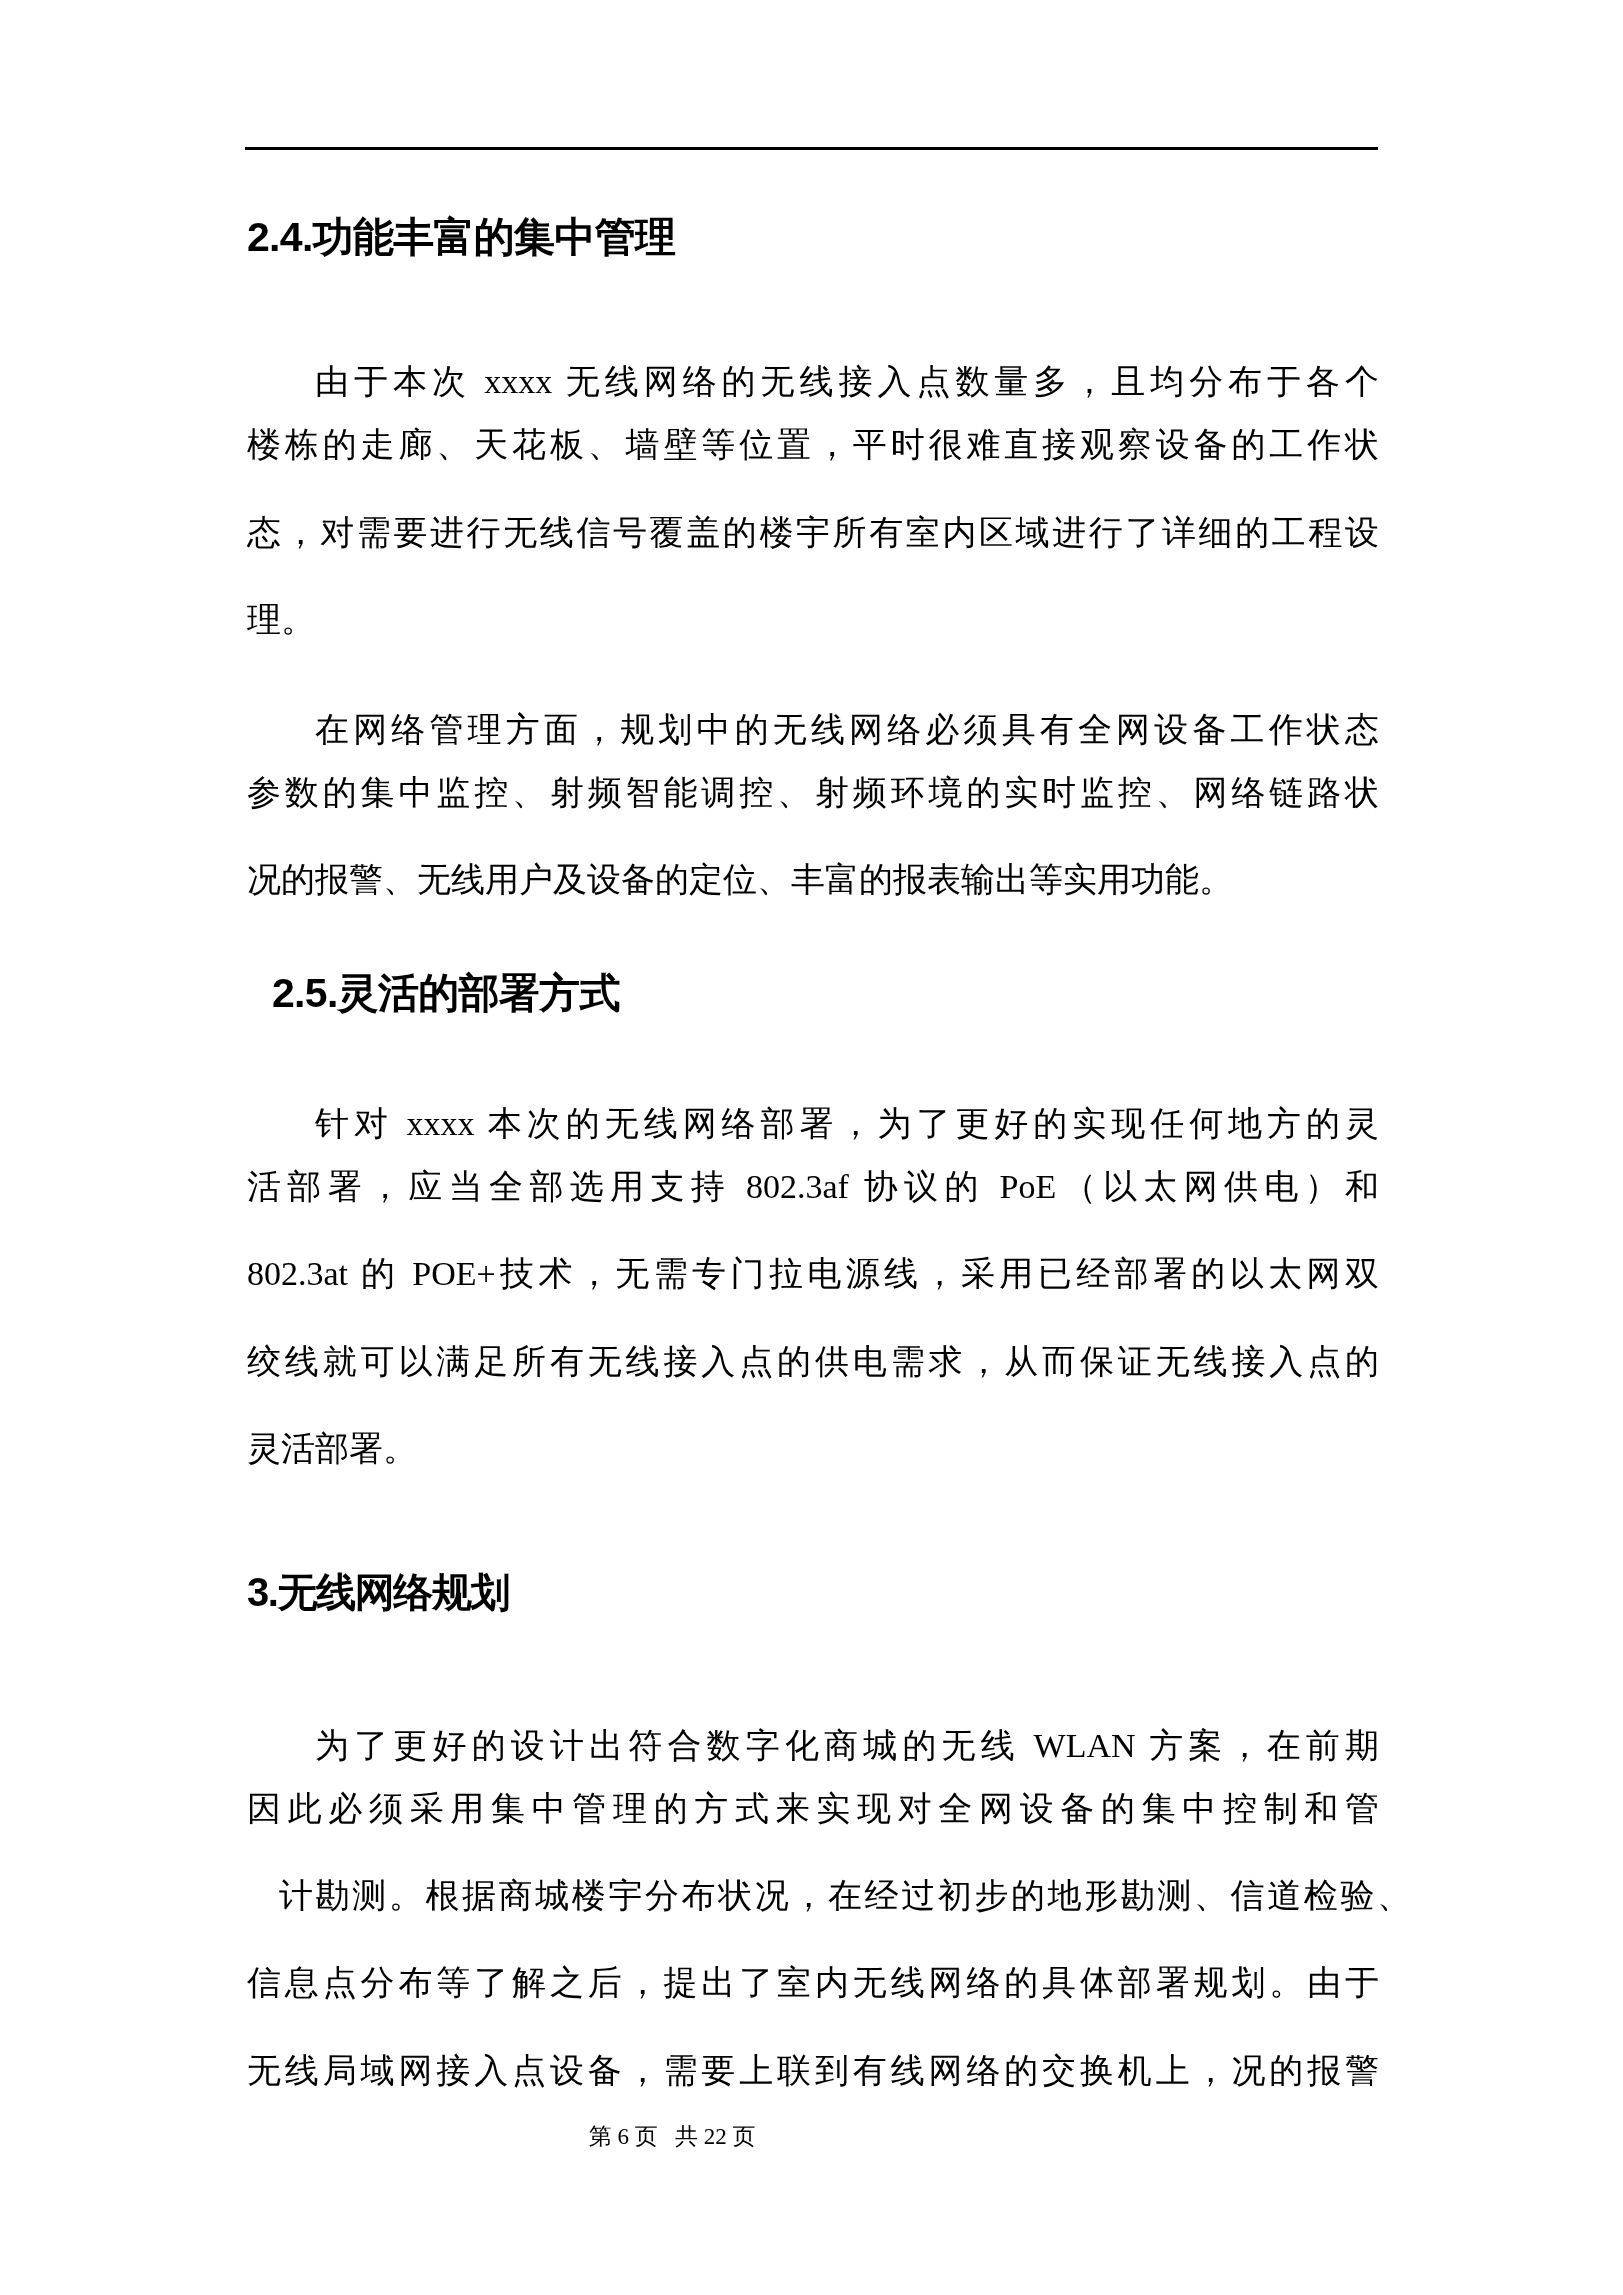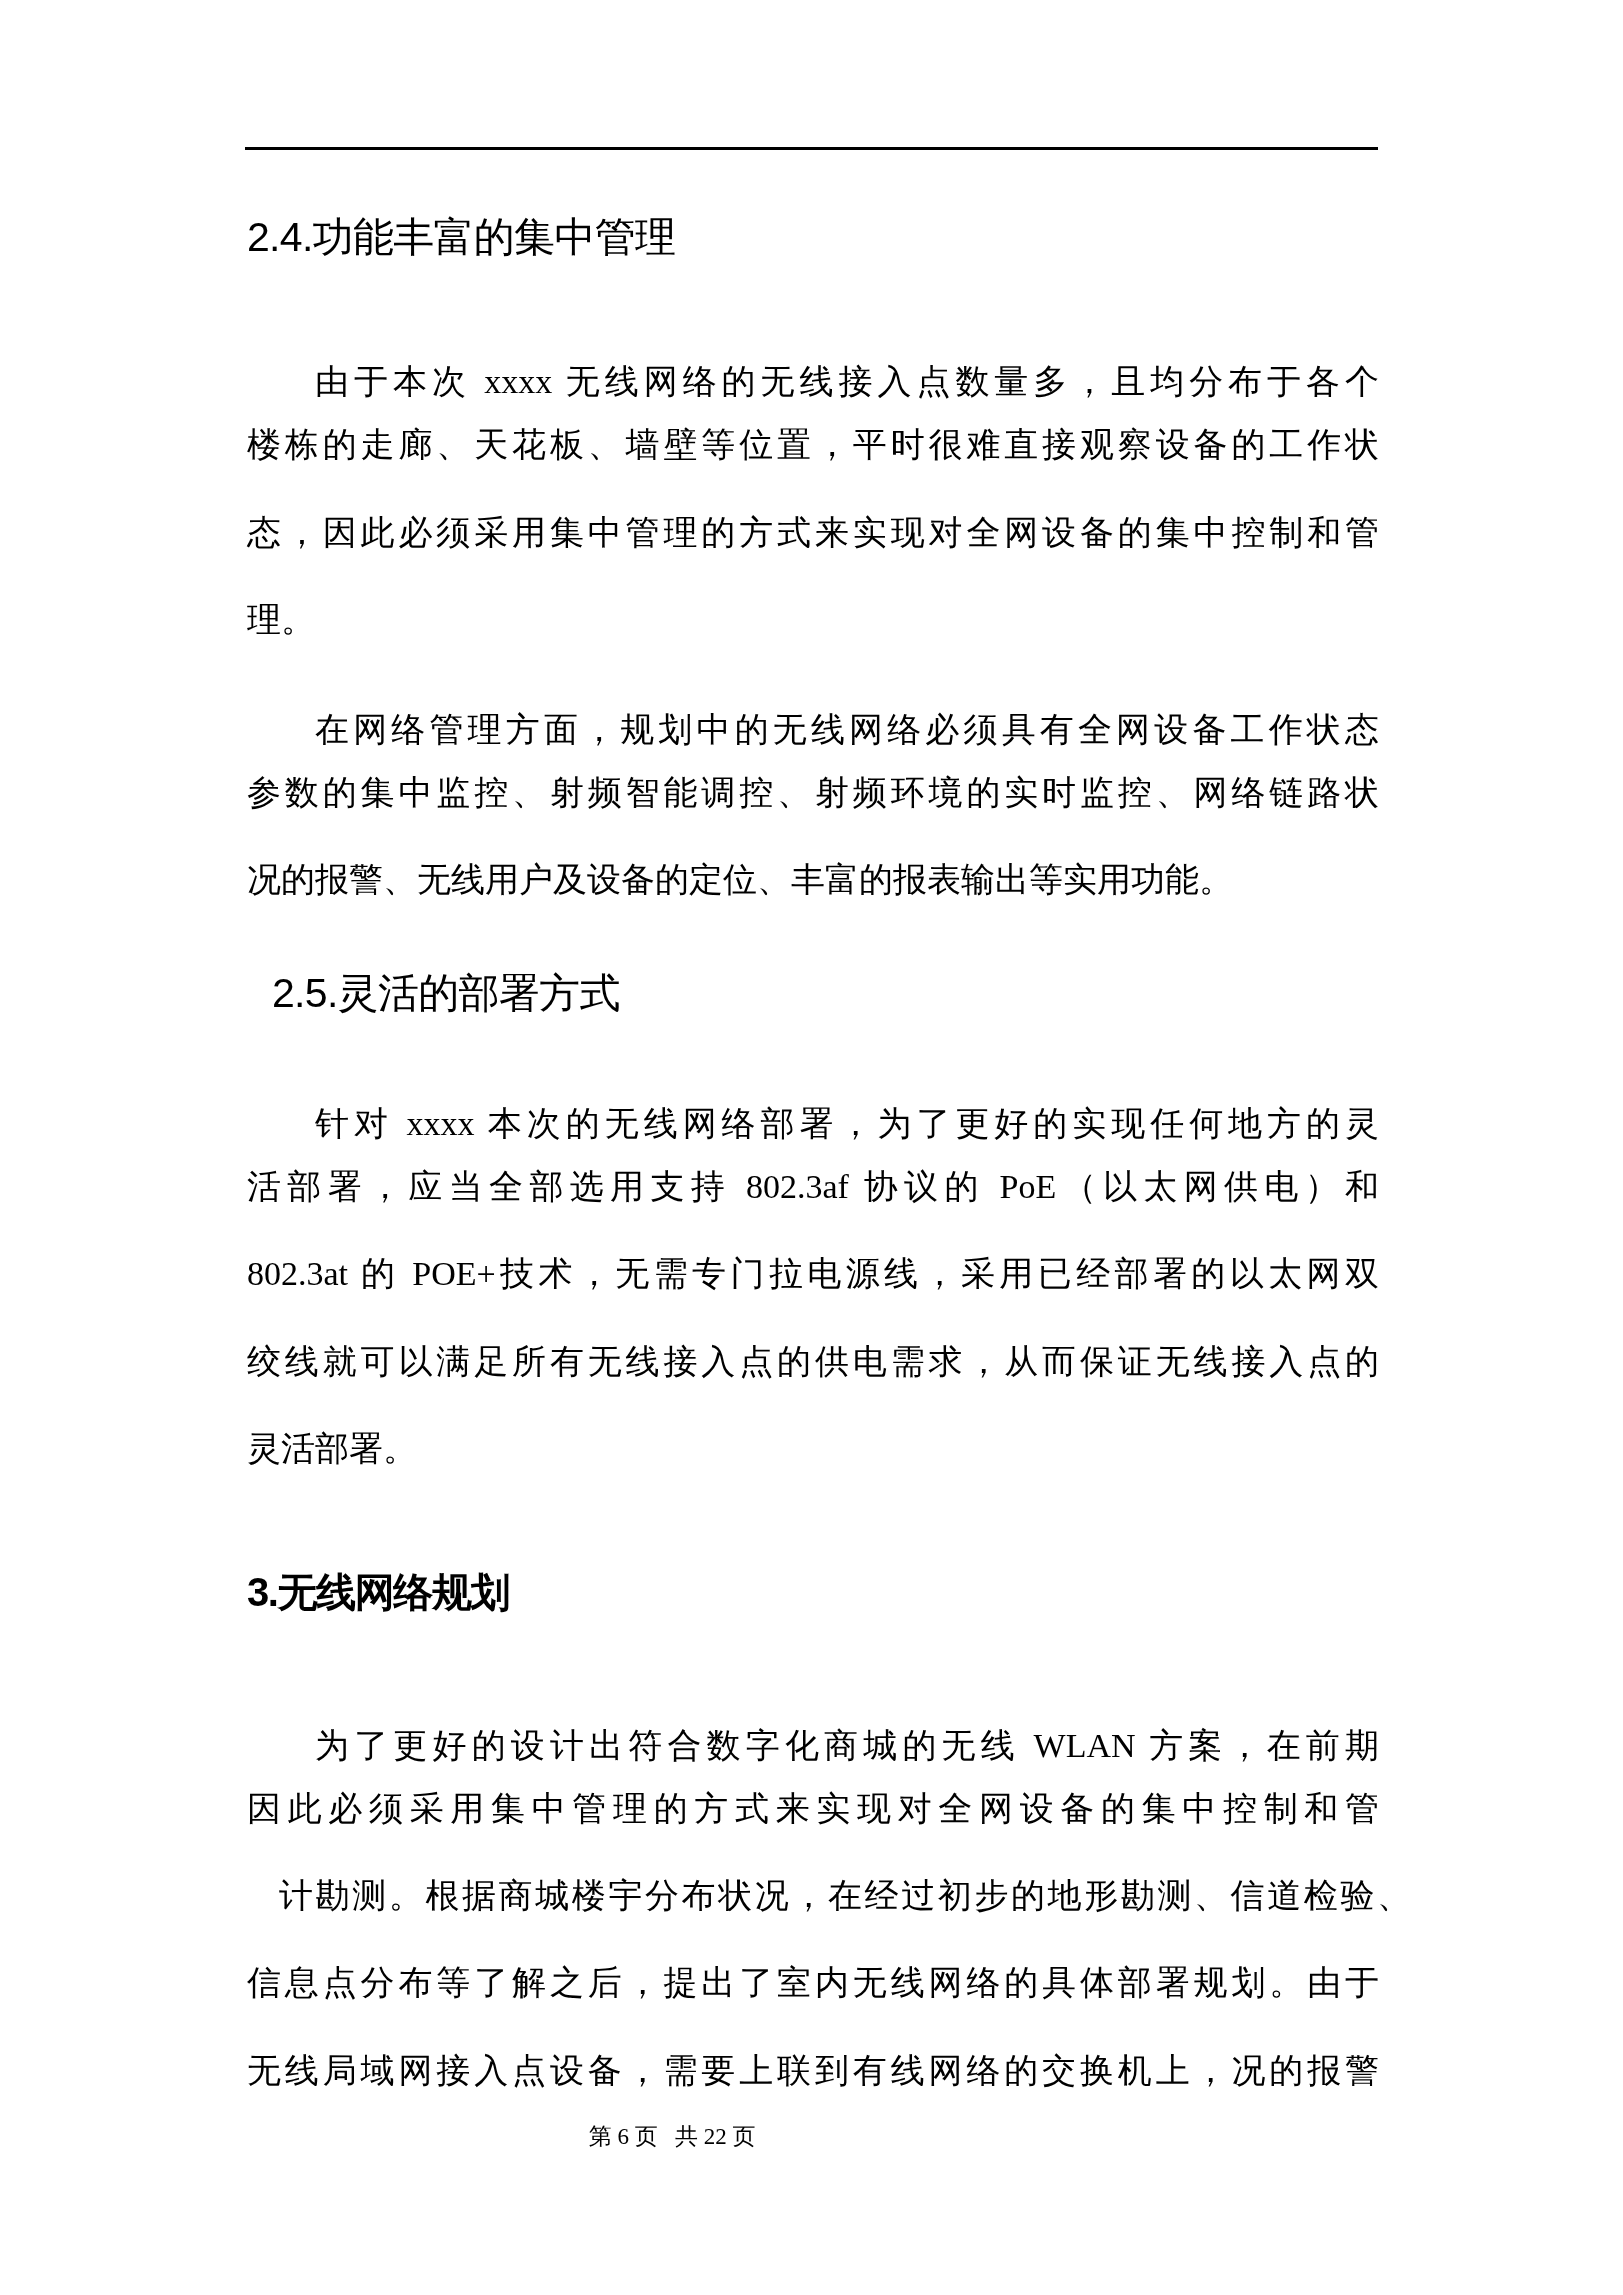--- a/index.html
+++ b/index.html
@@ -25,21 +25,21 @@
   .content {
     position: absolute;
     left: 247px;
     top: 0;
     width: 1132px;
   }
   .h2 {
     position: absolute;
     left: 0;
     font-family: "Liberation Sans", "DejaVu Sans", sans-serif;
-    font-weight: normal;
+    font-weight: bold;
     font-size: 41px;
     line-height: 48px;
     white-space: nowrap;
     letter-spacing: -0.7px;
   }
   .h1 {
     position: absolute;
     left: 0;
     font-family: Liberation Sans, sans-serif;
     font-weight: bold;
@@ -83,21 +83,21 @@
 <body>
 
 <div class="header-rule"></div>
 
 <div class="content">
 
   <div class="h2" style="top:213px;">2.4.功能丰富的集中管理</div>
 
   <div class="line indent" style="top:336px;">由于本次 xxxx 无线网络的无线接入点数量多，且均分布于各个</div>
   <div class="line" style="top:423px;">楼栋的走廊、天花板、墙壁等位置，平时很难直接观察设备的工作状</div>
-  <div class="line" style="top:511px;">态，因此必须采用集中管理的方式来实现对全网设备的集中控制和管</div>
+  <div class="line" style="top:511px;">态，对需要进行无线信号覆盖的楼宇所有室内区域进行了详细的工程设</div>
   <div class="line last" style="top:598px;">理。</div>
 
   <div class="line indent" style="top:684px;">在网络管理方面，规划中的无线网络必须具有全网设备工作状态</div>
   <div class="line" style="top:771px;">参数的集中监控、射频智能调控、射频环境的实时监控、网络链路状</div>
   <div class="line last" style="top:858px;">况的报警、无线用户及设备的定位、丰富的报表输出等实用功能。</div>
 
   <div class="h2" style="top:969px;margin-left:25px;">2.5.灵活的部署方式</div>
 
   <div class="line indent" style="top:1078px;">针对 xxxx 本次的无线网络部署，为了更好的实现任何地方的灵</div>
   <div class="line" style="top:1165px;">活部署，应当全部选用支持 802.3af 协议的 PoE（以太网供电）和</div>

